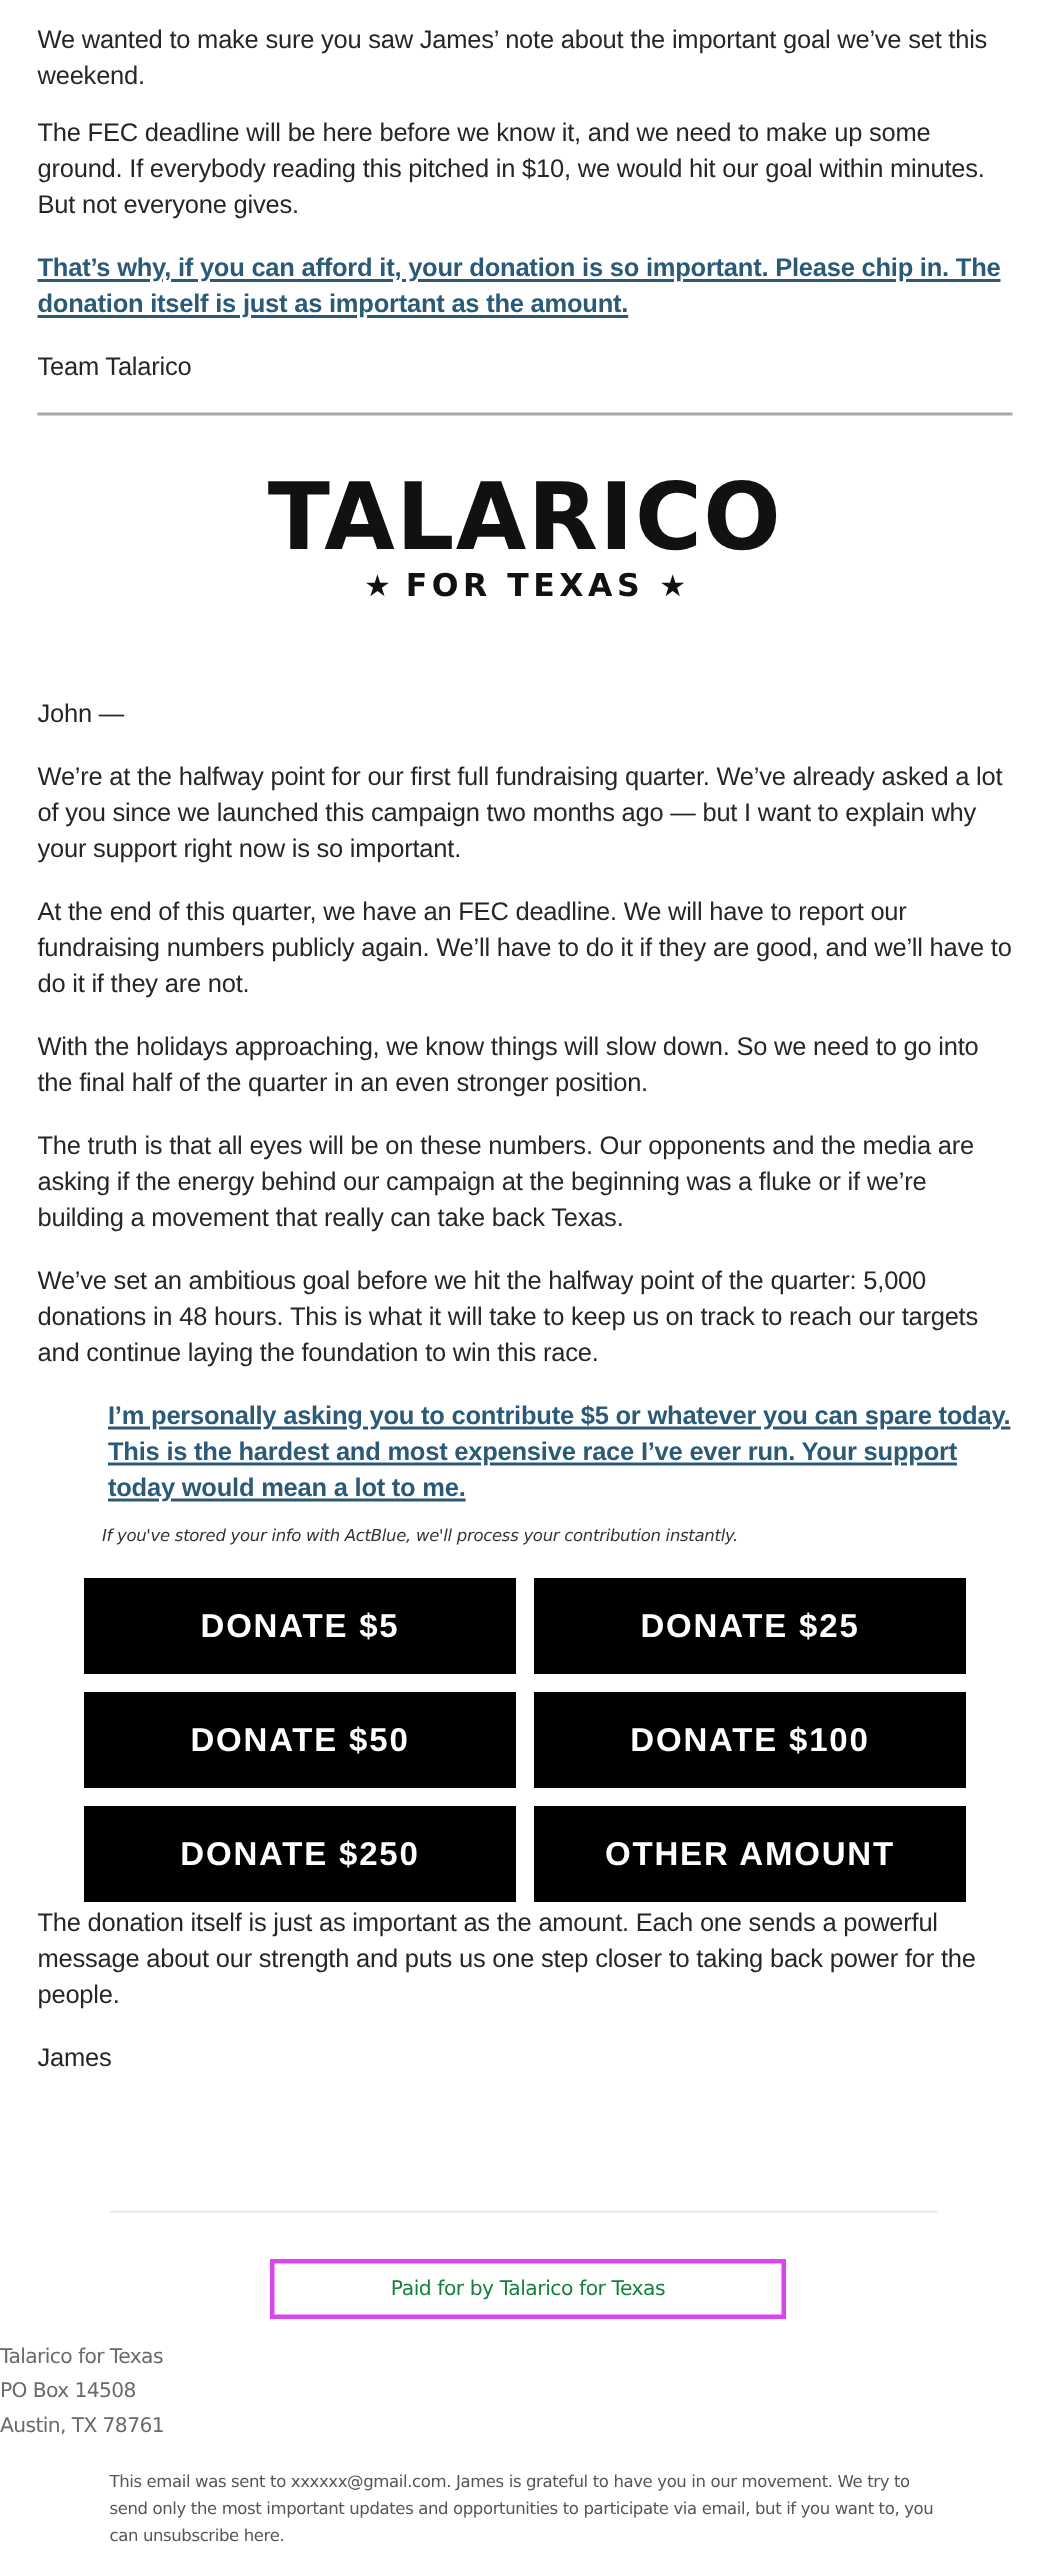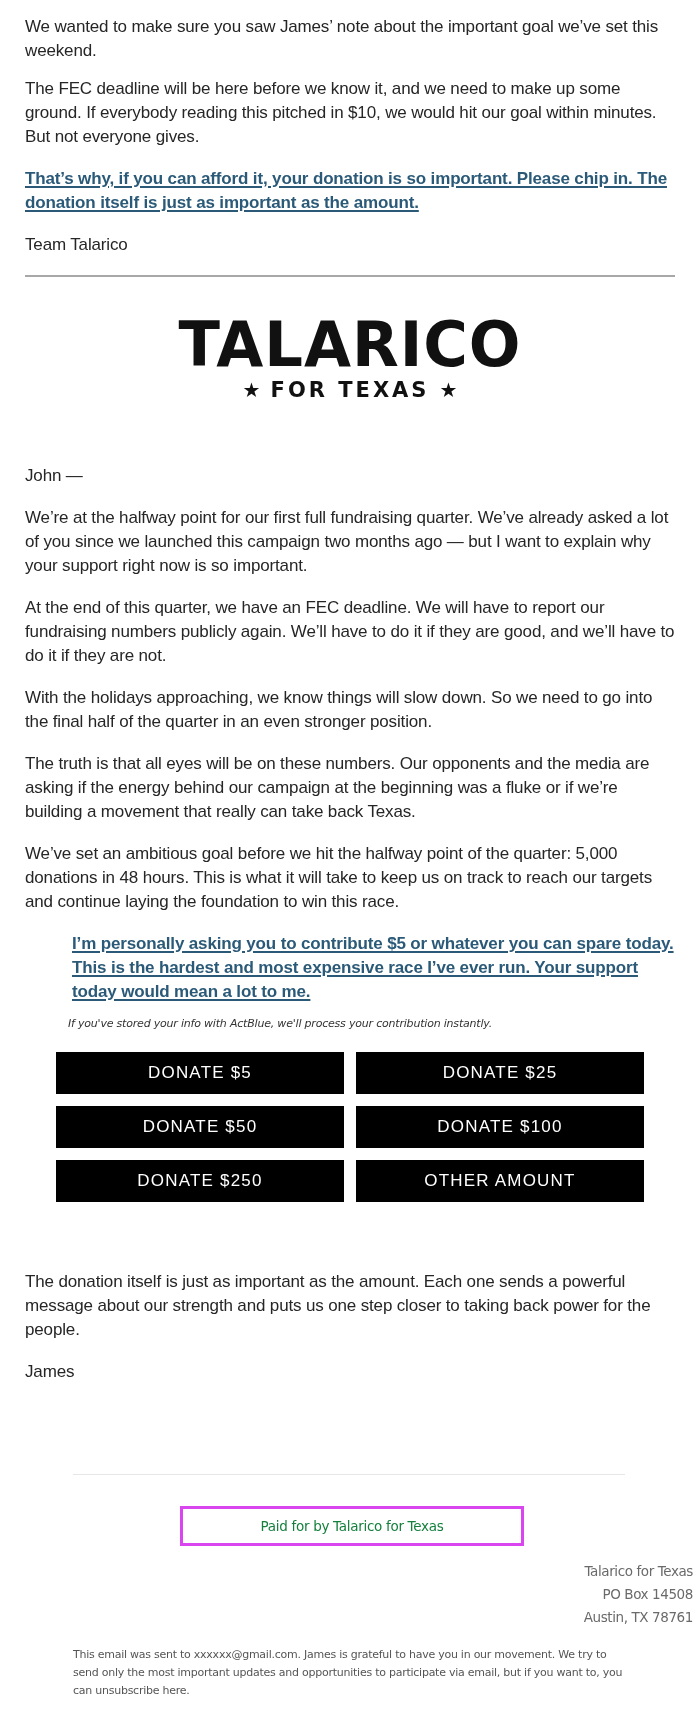--- a/index.html
+++ b/index.html
@@ -7,24 +7,24 @@
   .wrap { position: absolute; left: 25px; width: 650px; }
   .p { font-size: 17px; line-height: 24px; margin: 0; letter-spacing: -0.15px; }
   .link { color: #2b5a78; font-weight: bold; text-decoration: underline; text-decoration-thickness: 1.5px; text-underline-offset: 2px; cursor: pointer; }
   .hr-top { position: absolute; left: 25px; top: 275px; width: 650px; height: 0; border-top: 2px solid #a8a8a8; }
   .logo { position: absolute; left: 0; width: 700px; top: 308px; text-align: center; }
   .logo-main { font-family: "DejaVu Sans", sans-serif; font-weight: bold; font-size: 62px; line-height: 74px; letter-spacing: 1px; color: #111; transform: scaleX(0.98); display: inline-block; }
   .logo-sub { font-family: "DejaVu Sans", sans-serif; font-weight: bold; font-size: 21px; letter-spacing: 3px; color: #111; margin-top: -4px; display: flex; justify-content: center; align-items: center; gap: 10px; }
   .star { font-size: 20px; letter-spacing: 0; }
   .note { position: absolute; left: 0; width: 560px; top: 1017px; text-align: center; font-family: "DejaVu Sans", sans-serif; font-style: italic; font-size: 11px; color: #333; letter-spacing: -0.2px; }
   .btn-grid { position: absolute; left: 56px; top: 1052px; width: 588px; display: grid; grid-template-columns: 288px 288px; column-gap: 12px; row-gap: 12px; }
-  .btn { background: #000; color: #fff; height: 42px; display: flex; align-items: center; justify-content: center; font-family: "Liberation Sans", sans-serif; font-weight: normal; font-size: 17px; letter-spacing: 1.2px; cursor: pointer; }
+  .btn { background: #000; color: #fff; height: 64px; display: flex; align-items: center; justify-content: center; font-family: "Liberation Sans", sans-serif; font-weight: bold; font-size: 22px; letter-spacing: 1.2px; cursor: pointer; }
   .footer-hr { position: absolute; left: 73px; top: 1474px; width: 552px; border-top: 1px solid #e6e6e6; }
   .paid-box { position: absolute; left: 180px; top: 1506px; width: 338px; height: 34px; border: 3px solid #d946ef; display: flex; align-items: center; justify-content: center; font-family: "DejaVu Sans", sans-serif; font-size: 13.5px; color: #15803d; letter-spacing: -0.3px; }
-  .address { position: absolute; left: 0; width: 693px; top: 1560px; text-align: right; font-family: "DejaVu Sans", sans-serif; font-size: 13.5px; line-height: 23px; color: #6a6a6a; letter-spacing: -0.4px; }
+  .address { position: absolute; left: 0; width: 693px; top: 1560px; text-align: left; font-family: "DejaVu Sans", sans-serif; font-size: 13.5px; line-height: 23px; color: #6a6a6a; letter-spacing: -0.4px; }
   .legal { position: absolute; left: 73px; width: 554px; top: 1646px; text-align: left; font-family: "DejaVu Sans", sans-serif; font-size: 11px; line-height: 18px; color: #555; letter-spacing: -0.25px; }
   .unsub { color: #555; cursor: pointer; }
 </style>
 </head>
 <body>
 
 <div class="wrap" style="top:15px;">
   <p class="p">We wanted to make sure you saw James’ note about the important goal we’ve set this weekend.</p>
   <p class="p" style="margin-top:14px;">The FEC deadline will be here before we know it, and we need to make up some ground. If everybody reading this pitched in $10, we would hit our goal within minutes. But not everyone gives.</p>
   <p class="p" style="margin-top:18px;"><a class="link">That’s why, if you can afford it, your donation is so important. Please chip in. The donation itself is just as important as the amount.</a></p>

